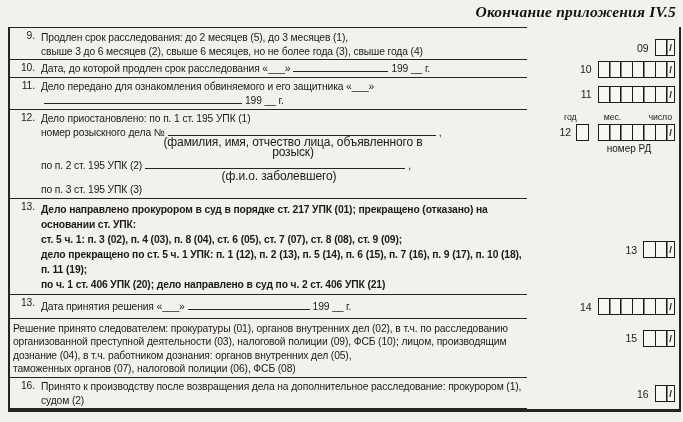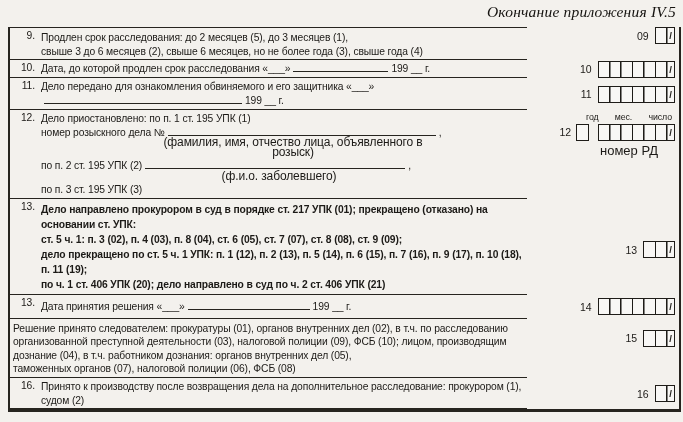--- a/index.html
+++ b/index.html
@@ -8,21 +8,21 @@
     background:#f3f1ed;
     font-family:"Liberation Sans", sans-serif;
     color:#1c1a17;
     overflow:hidden;
   }
   .page { position:relative; width:683px; height:422px; }
 
   .page-title {
     position:absolute; top:3px; right:7px;
     font-family:"Liberation Serif", serif;
-    font-style:italic; font-weight:normal;
+    font-style:italic; font-weight:bold;
     font-size:15.5px; color:#151310;
     letter-spacing:.2px;
   }
 
   .formbox {
     position:absolute; top:27px; left:8px; width:673px;
     border-left:2px solid #26241f;
     border-right:2px solid #26241f;
     border-bottom:3.5px solid #26241f;
     background:transparent;
@@ -38,45 +38,45 @@
     font-size:10.3px; line-height:13.7px; letter-spacing:-.12px;
   }
   .frow .cn, .frow .ct { border-bottom:1.6px solid #26241f; }
   .frow.first .cn, .frow.first .ct { border-top:1.8px solid #26241f; }
 
   .cc {
     width:152px; flex:0 0 152px;
     display:flex; justify-content:flex-end;
     padding-right:4px;
   }
-  .cc.vb { align-items:flex-start; padding-bottom:4px; }
+  .cc.vb { align-items:flex-end; padding-bottom:4px; }
   .cc.vt { align-items:center; padding-top:6px; }
   .cc.vt15 { align-items:flex-start; padding-top:11px;justify-content:flex-end; }
   .cc.vt12 { align-items:flex-start; padding-top:2px; }
 
   .codegrp { display:flex; align-items:center; }
   .codenum { font-size:10.5px; margin-right:6px; letter-spacing:0; }
   .cells { display:flex; }
   .c {
     width:13px; height:17px; border:1.6px solid #1e1c18;
     margin-left:-1.6px; background:rgba(255,255,255,.45);
   }
   .c:first-child { margin-left:0; }
   .c.sl {
     width:9px; display:flex; align-items:center; justify-content:center;
     font-size:9.5px; font-weight:bold; color:#1e1c18;
   }
   .standalone { margin-right:9px; }
 
   .r12stack { display:flex; flex-direction:column; align-items:flex-end; }
   .datecols {
-    width:86px; margin-right:3px; display:flex; justify-content:space-between;
+    width:108px; margin-right:3px; display:flex; justify-content:space-between;
     font-size:8.8px; letter-spacing:-.1px; margin-bottom:2px;
   }
-  .rdlabel { width:86px; margin-right:3px; text-align:center; font-size:13px; margin-top:2px; }
+  .rdlabel { width:86px; margin-right:3px; text-align:center; font-size:10px; margin-top:2px; }
 
   .ul { display:inline-block; border-bottom:1.1px solid #26241f; height:9px; vertical-align:baseline; margin:0 3px; }
   .w95{width:95px} .w200{width:198px} .w125{width:122px}
   .w270{width:268px} .w262{width:260px}
 
   .sub { font-size:12px; line-height:9.5px; color:#1c1a17; }
   .sub.s1 { margin-left:118px; width:268px; text-align:center; margin-top:-1px; margin-bottom:2px; }
   .sub.s2 { margin-left:108px; width:260px; text-align:center; margin-top:-1px; margin-bottom:2px; }
 
   .r13 .ct { line-height:14.9px; padding-top:4px;font-weight:bold; }

